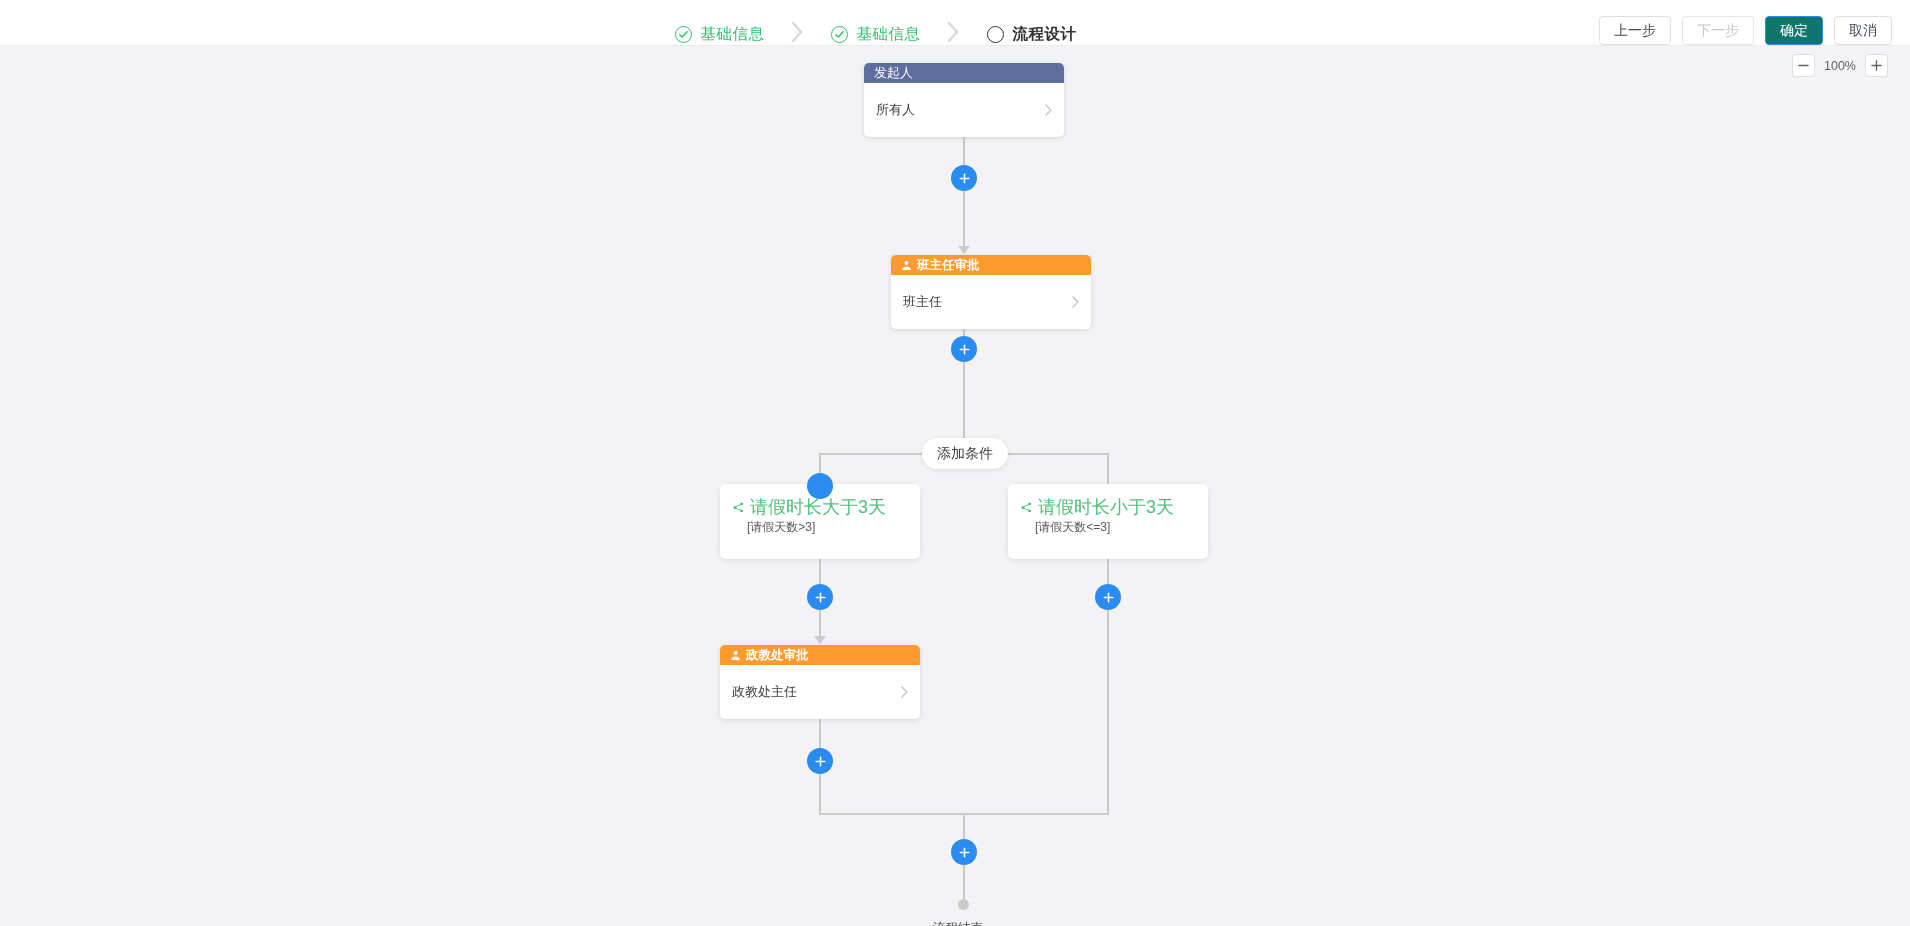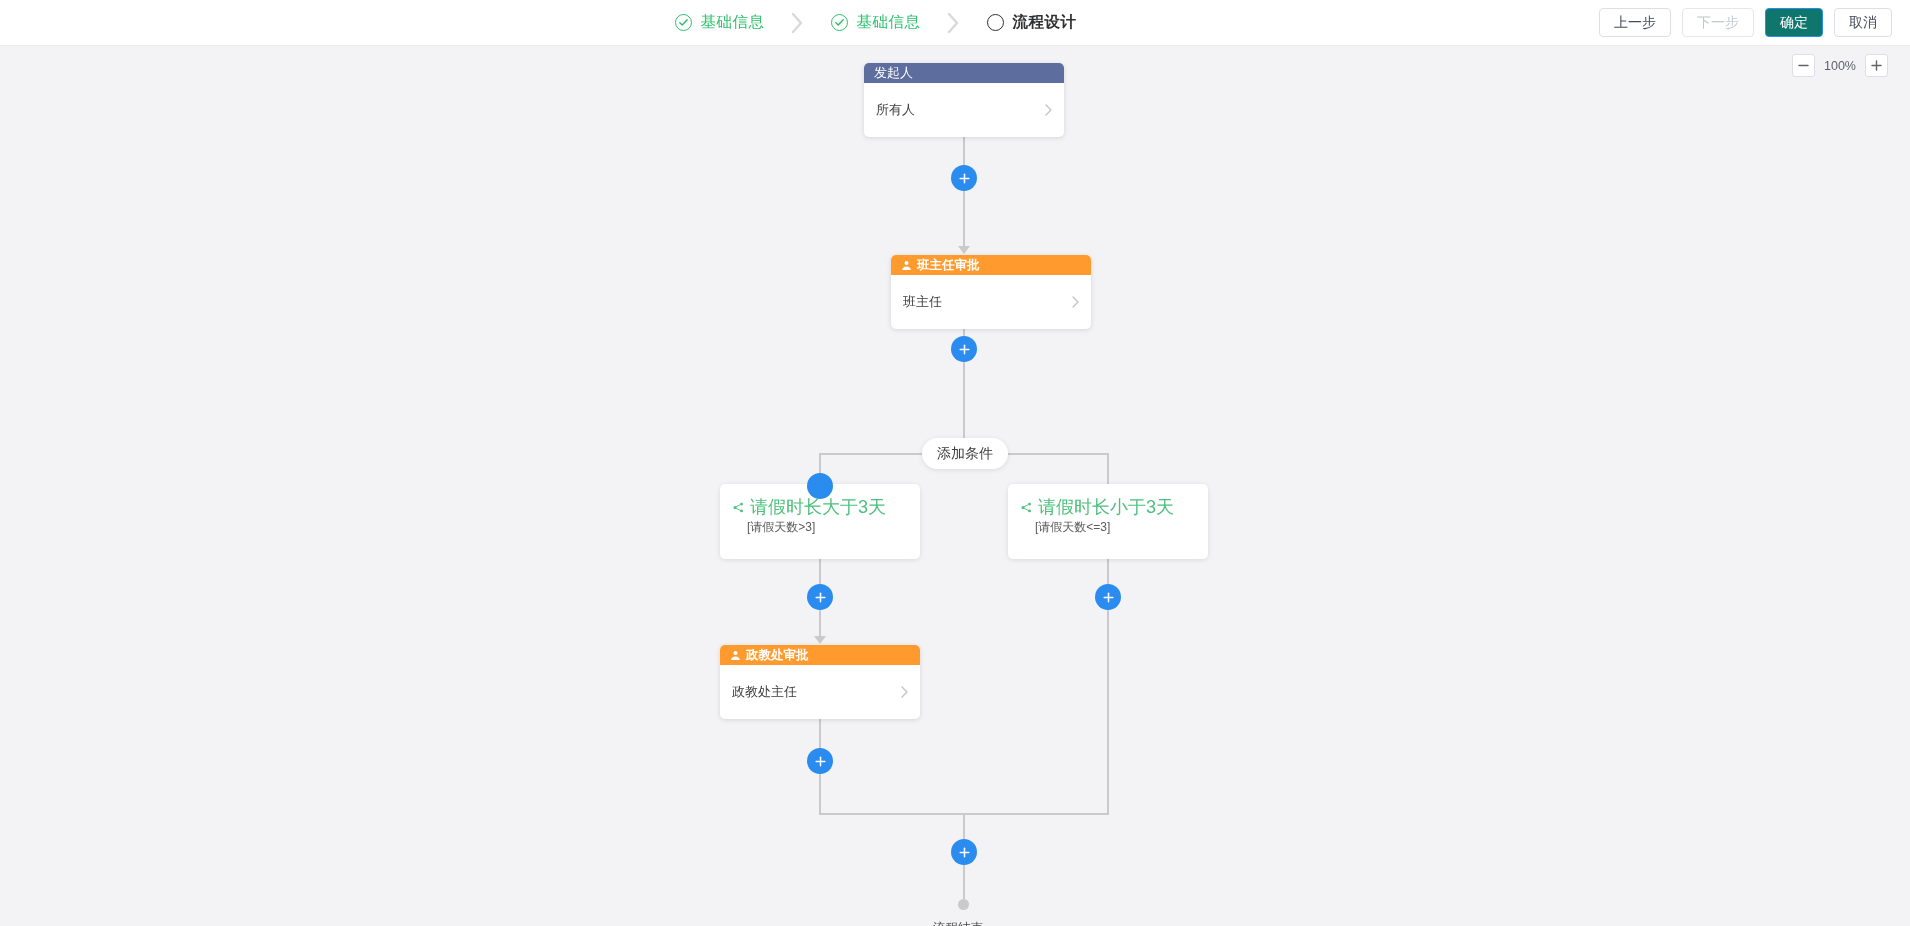--- a/index.html
+++ b/index.html
@@ -13,42 +13,42 @@
   
   .topbar {
     position: absolute; left: 0; top: 0;
     width: 1910px; height: 46px;
     background: #ffffff;
     border-bottom: 1px solid #ebebeb;
   }
   .steps {
     position: absolute; left: 0; top: 0;
     width: 1751px; height: 45px;
-    display: flex; align-items: center; justify-content: center;
+    display: flex; align-items: flex-end; justify-content: center;
     gap: 0px;
   }
   .step { display: flex; align-items: center; gap: 9px; padding: 0 4px; }
   .step-ring {
     width: 17px; height: 17px; border-radius: 50%;
     border: 1.6px solid #2dc26b;
     display: flex; align-items: center; justify-content: center;
     flex: none;
   }
   .step-ring svg { display: block; }
   .step.current .step-ring { border-color: #303133; }
   .step-label { font-size: 15.5px; color: #2dc26b; white-space: nowrap; letter-spacing: .5px; }
   .step.current .step-label { color: #303133; font-weight: 700; }
   .step-sep {
     width: 58px; display: flex; align-items: center; justify-content: center;
     color: #d9d9d9;
   }
 
   .topbtns {
     position: absolute; right: 18px; top: 0; height: 45px;
-    display: flex; align-items: center; gap: 11px;
+    display: flex; align-items: flex-end; gap: 11px;
   }
   .tbtn {
     min-width: 58px; height: 29px; padding: 0 14px;
     border: 1px solid #dcdfe6; border-radius: 4px;
     background: #fff; color: #444c5a;
     font-size: 14px; font-family: inherit;
     display: flex; align-items: center; justify-content: center;
     cursor: pointer; white-space: nowrap;
   }
   .tbtn.disabled { color: #c3c7cf; border-color: #e4e7ed; cursor: not-allowed; }

